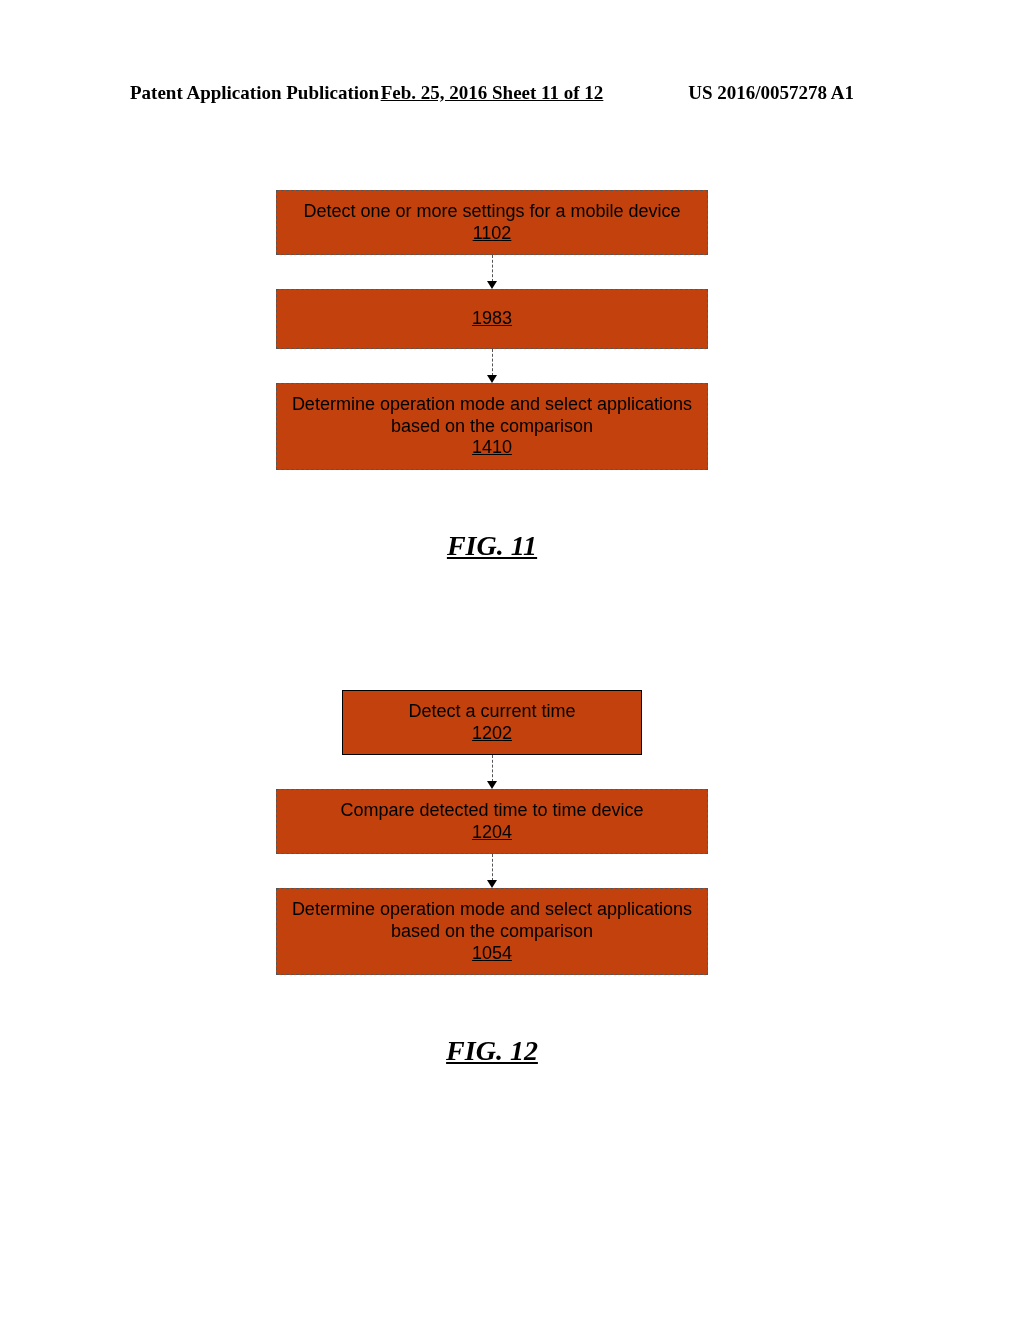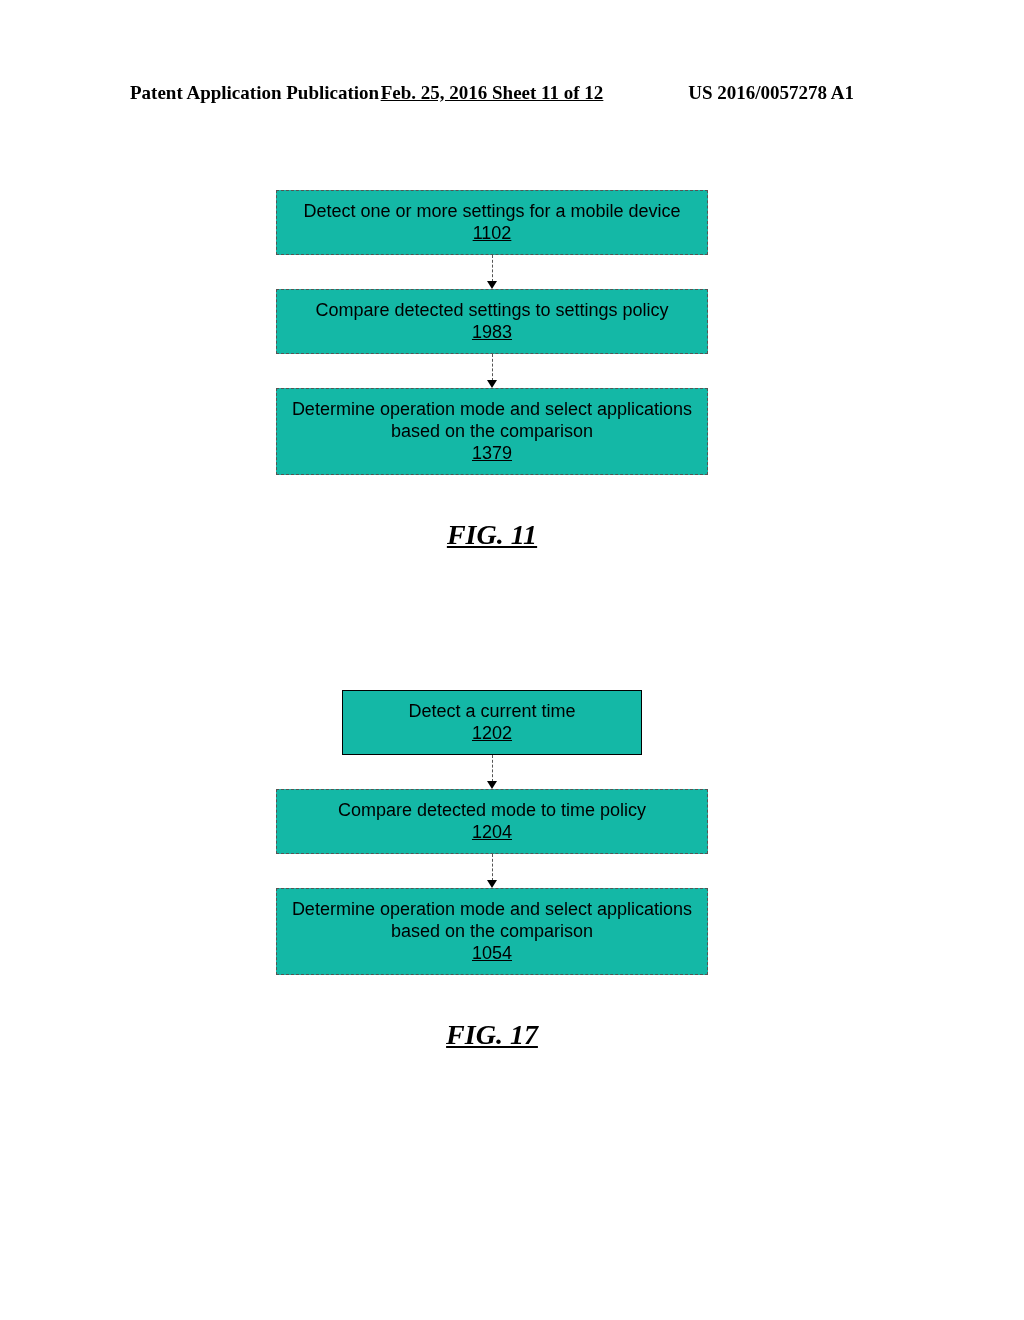--- a/index.html
+++ b/index.html
@@ -8,30 +8,30 @@
 
   .header { position: absolute; top: 82px; left: 0; width: 100%; display: flex; justify-content: space-between; padding: 0 130px; font-family: "Times New Roman", Times, serif; font-size: 19px; font-weight: bold; }
   .header .left { }
   .header .center { position: absolute; left: 50%; transform: translateX(-50%); text-decoration: underline; }
   .header .right { }
 
   .figure-col { position: absolute; left: 50%; transform: translateX(-50%); display: flex; flex-direction: column; align-items: center; }
   .figure11 { top: 190px; }
   .figure12 { top: 690px; }
 
-  .flow-box { border: 1px dashed #555; width: 432px; min-height: 60px; display: flex; flex-direction: column; align-items: center; justify-content: center; padding: 10px 12px; font-size: 18px; line-height: 1.2; text-align: center; margin: 0; background: #14b8a6; }
+  .flow-box { border: 1px dashed #555; width: 432px; min-height: 60px; display: flex; flex-direction: column; align-items: center; justify-content: center; padding: 10px 12px; font-size: 18px; line-height: 1.2; text-align: center; margin: 0; background: #c2410c; }
   .flow-box.solid { border-style: solid; border-width: 1px; border-color: #000; }
   .step-label { }
   .step-num { text-decoration: underline; margin-top: 0; }
 
   .arrow { display: flex; flex-direction: column; align-items: center; height: 34px; justify-content: flex-end; }
   .arrow .line { width: 0; border-left: 1px dashed #555; flex: 1; }
   .arrow .head { width: 0; height: 0; border-left: 5px solid transparent; border-right: 5px solid transparent; border-top: 8px solid #000; margin-top: -1px; }
 
-  .figure-label { font-family: "Times New Roman", Times, serif; font-size: 28px; font-weight: bold; font-style: italic; text-decoration: underline; margin-top: 44px; }
+  .figure-label { font-family: "Times New Roman", Times, serif; font-size: 28px; font-weight: bold; font-style: italic; text-decoration: underline; margin-top: 60px; }
 </style>
 </head>
 <body>
 
 <div class="page">
 
   <div class="header">
     <span class="left">Patent Application Publication</span>
     <span class="center">Feb. 25, 2016  Sheet 11 of 12</span>
     <span class="right">US 2016/0057278 A1</span>
@@ -43,60 +43,59 @@
       <div class="step-label">Detect one or more settings for a mobile device</div>
       <div class="step-num">1102</div>
     </div>
 
     <div class="arrow">
       <div class="line"></div>
         <div class="head"></div>
     </div>
 
     <div class="flow-box">
-      <div class="step-label">Compare detected settings to settings policy</div>
       <div class="step-num">1983</div>
     </div>
 
     <div class="arrow">
       <div class="line"></div>
         <div class="head"></div>
     </div>
 
     <div class="flow-box">
       <div class="step-label">Determine operation mode and select applications based on the comparison</div>
-      <div class="step-num">1379</div>
+      <div class="step-num">1410</div>
     </div>
 
     <div class="figure-label">FIG. 11</div>
   </div>
 
   <div class="figure-col figure12">
 
     <div class="flow-box solid" style="width:300px">
       <div class="step-label">Detect a current time</div>
       <div class="step-num">1202</div>
     </div>
 
     <div class="arrow">
       <div class="line"></div>
         <div class="head"></div>
     </div>
 
     <div class="flow-box">
-      <div class="step-label">Compare detected mode to time policy</div>
+      <div class="step-label">Compare detected time to time device</div>
       <div class="step-num">1204</div>
     </div>
 
     <div class="arrow">
       <div class="line"></div>
         <div class="head"></div>
     </div>
 
     <div class="flow-box">
       <div class="step-label">Determine operation mode and select applications based on the comparison</div>
       <div class="step-num">1054</div>
     </div>
 
-    <div class="figure-label">FIG. 17</div>
+    <div class="figure-label">FIG. 12</div>
   </div>
 
 </div>
 
 </body></html>

